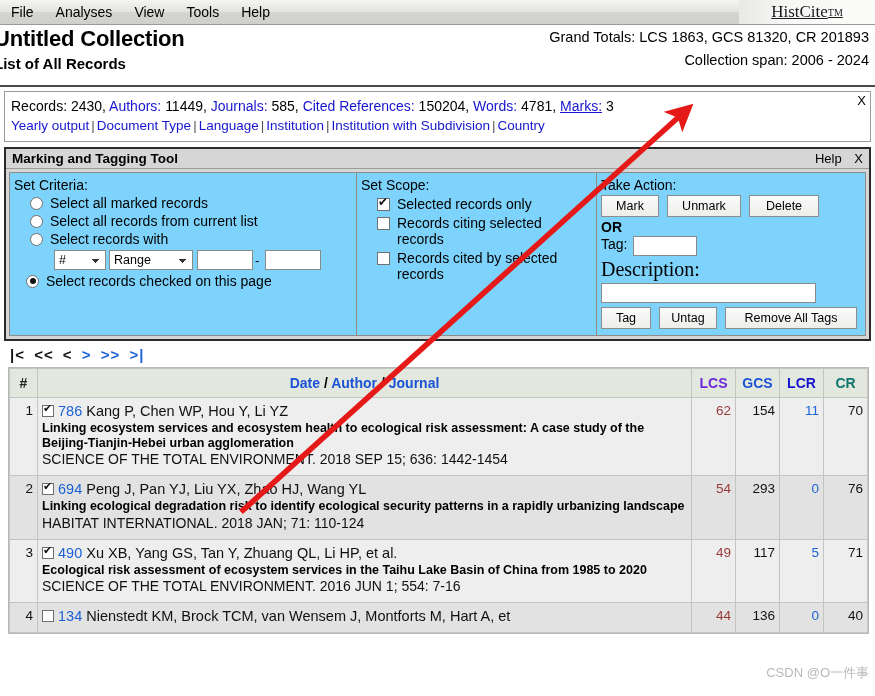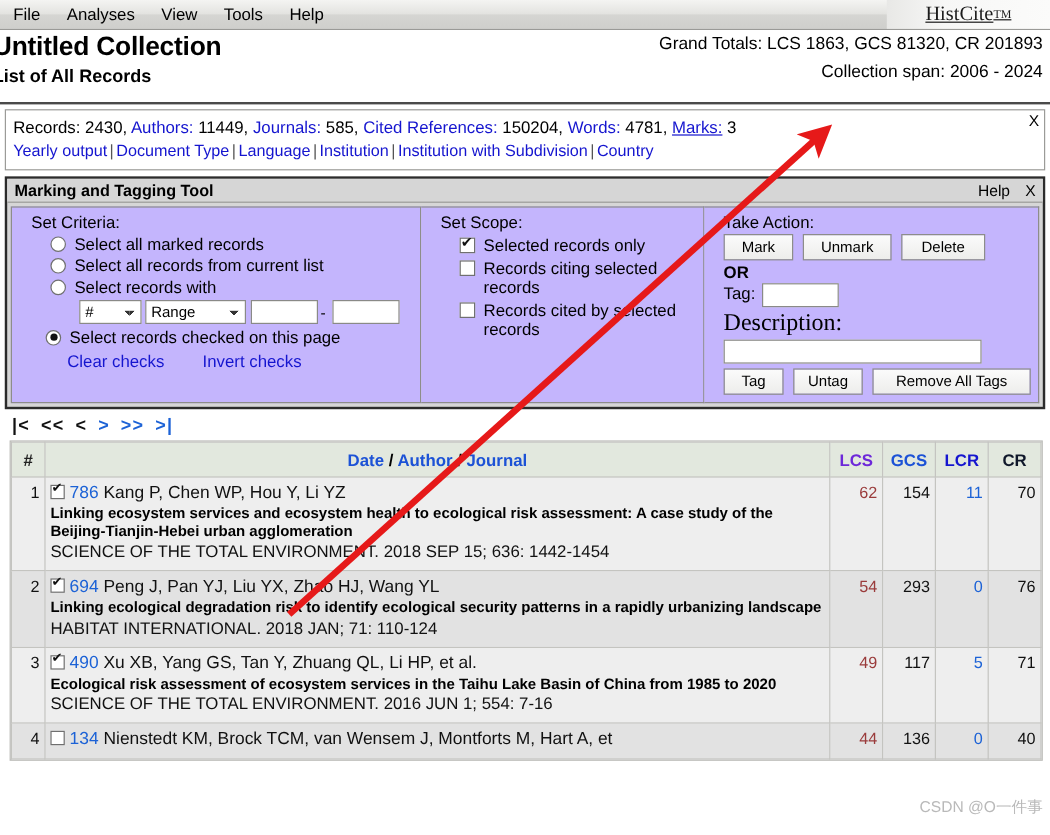--- a/index.html
+++ b/index.html
@@ -103,22 +103,22 @@
     font-weight: bold;
     font-size: 13.5px;
     line-height: 19px;
   }
   .panel-head .helpgrp {
     position: absolute; right: 6px; top: 0; font-weight: normal; font-size: 13px;
   }
   .panel-head .helpgrp span { padding-left: 9px; cursor: pointer; }
   .panel-body { display: flex; align-items: stretch; padding: 3px; }
   .col {
-    background: #c4b5fd;
-    padding: 4px 6px 6px 16px;
+    background: #7dd3fc;
+    padding: 4px 6px 6px 4px;
   }
   .col.c1 { width: 348px; border: 1px solid #8d8d8a; }
   .col.c2 { width: 240px; border: 1px solid #8d8d8a; border-left: none; }
   .col.c3 { flex: 1; border: 1px solid #8d8d8a; border-left: none; }
   .col-title { font-size: 14px; margin-bottom: 2px; }
 
   .radio-row { display: flex; align-items: center; margin: 2px 0 2px 16px; font-size: 14px; }
   .radio {
     width: 13px; height: 13px; border-radius: 50%;
     border: 1px solid #707070; background: #fff;
@@ -209,21 +209,21 @@
     border: 1px solid #c4c4c0;
     font-size: 14px; font-weight: bold;
     padding: 6px 2px;
     text-align: center;
   }
   th.c-num { width: 28px; color:#222; }
   th.c-main { }
   th.c-lcs { width: 44px; color: #6d28d9; }
   th.c-gcs { width: 44px; color: #1c52d6; }
   th.c-lcr { width: 44px; color: #1515cf; }
-  th.c-cr  { width: 44px; color: #0f172a; }
+  th.c-cr  { width: 44px; color: #0f766e; }
   th.c-main a { color: #1c52d6; }
   th.c-main .slash { color: #000; }
 
   table.recs td {
     border: 1px solid #c4c4c0;
     vertical-align: top;
     padding: 5px 4px 7px 4px;
     font-size: 13.5px;
   }
   tr.r-odd td { background: #eeeeee; }
@@ -348,24 +348,20 @@
           <input class="tbox range1" type="text" value="" style="">
           <span class="dash">-</span>
           <input class="tbox range2" type="text" value="" style="">
         </div>
 
         <div class="radio-row" style="margin-left:12px">
           <span class="radio on"></span>
           <span>Select records checked on this page</span>
         </div>
 
-        <div class="links-row">
-          <a class="lk">Clear checks</a>
-          <a class="lk">Invert checks</a>
-        </div>
       </div>
 
       <div class="col c2">
         <div class="col-title">Set Scope:</div>
 
         <div class="chk-row">
           <span class="chkbox on"></span>
           <span class="wrapword">Selected records only</span>
         </div>
 

